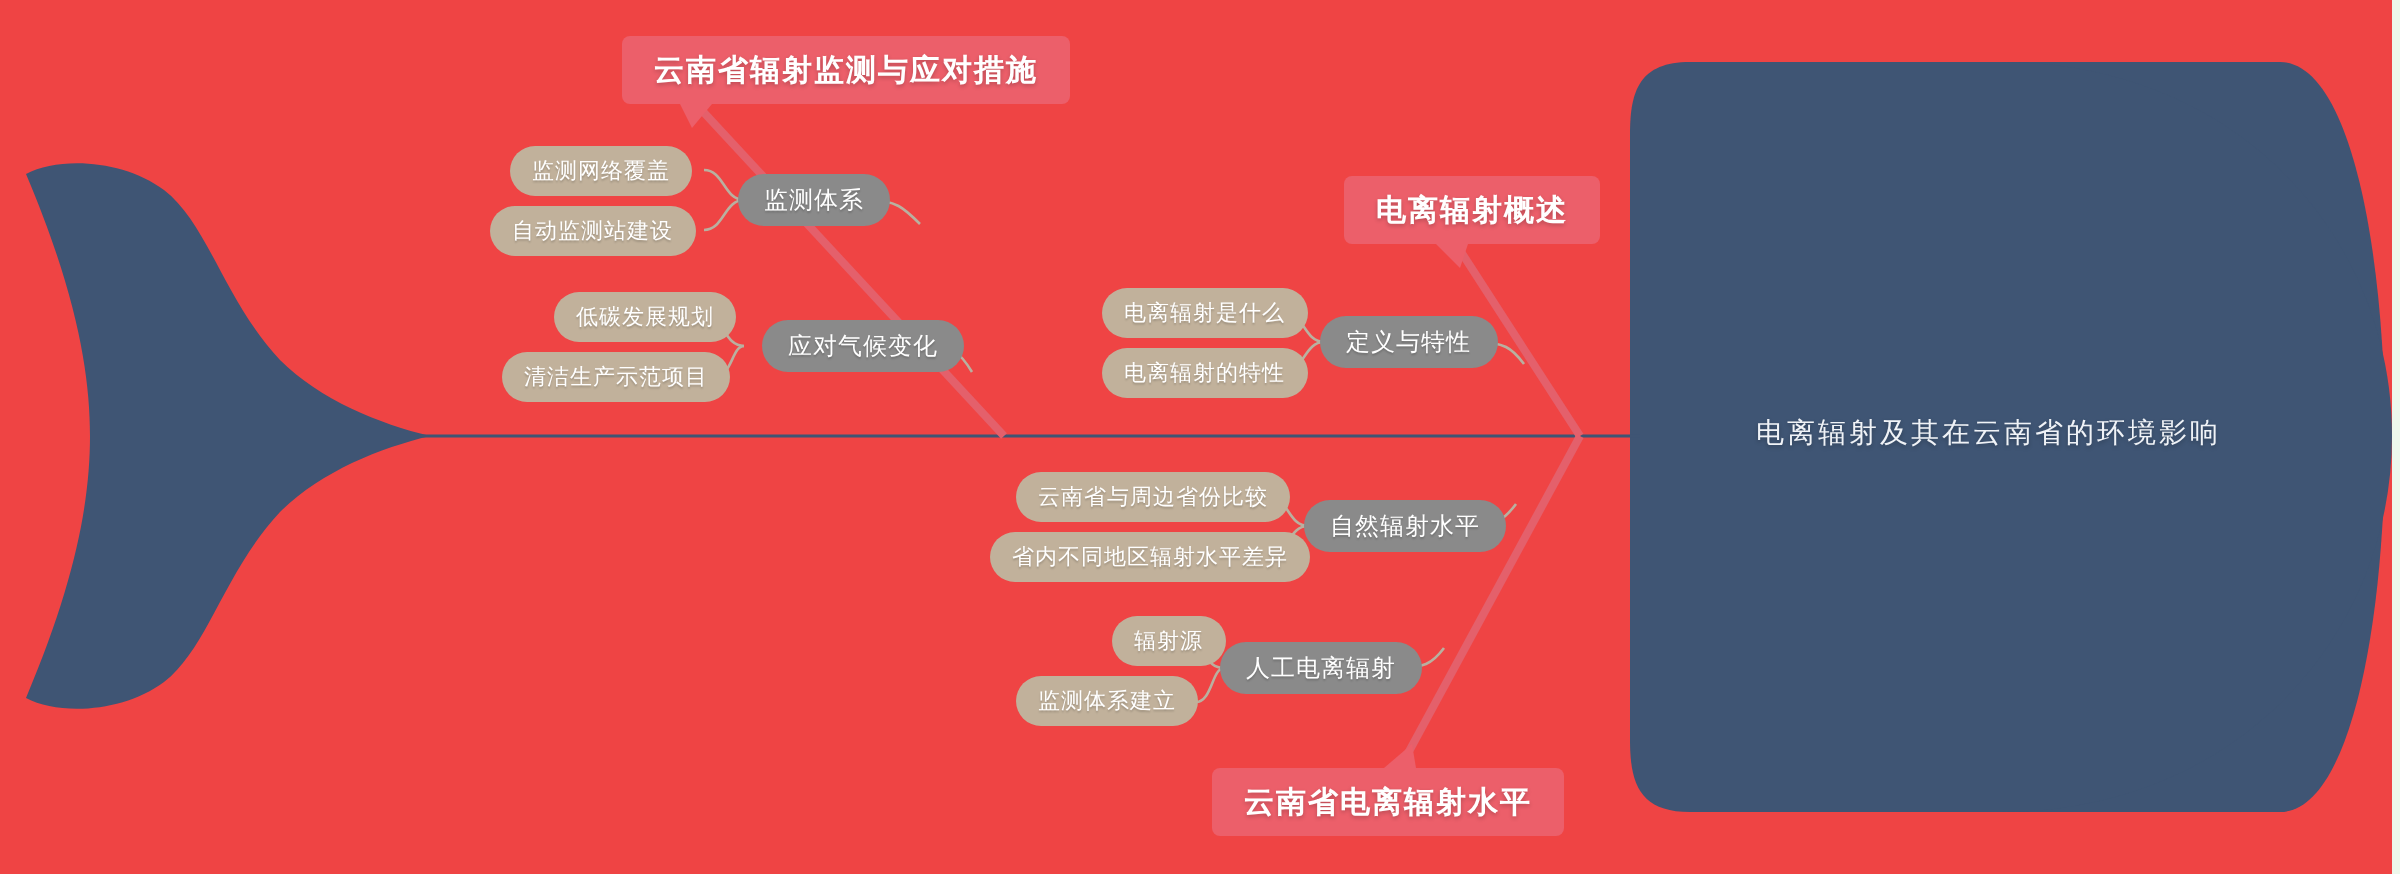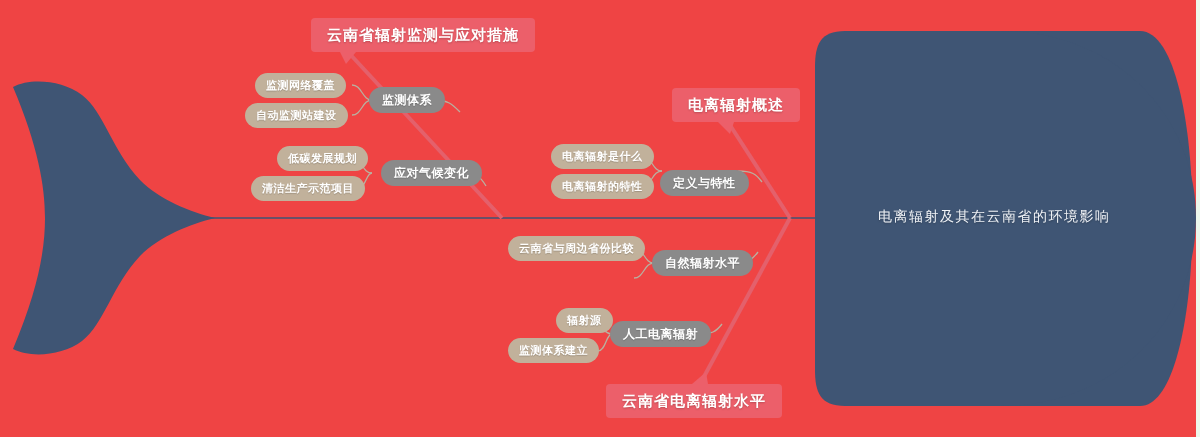--- a/index.html
+++ b/index.html
@@ -28,21 +28,20 @@
   .node {
     position: absolute;
     display: flex;
     align-items: center;
     justify-content: center;
     box-sizing: border-box;
     white-space: nowrap;
     color: #ffffff;
     letter-spacing: 0.5px;
     text-shadow: 0 1px 1px rgba(0,0,0,0.18);
-    font-weight: bold;
   }
   .leaf {
     background: #c1b19b;
     border-radius: 13px;
     height: 25px;
     font-size: 11px;
     padding: 0 11px;
   }
   .mid {
     background: #8a8a8a;
@@ -136,26 +135,27 @@
   <div class="node cat" style="left:606px; top:384px;">云南省电离辐射水平</div>
 
   <div class="node mid" style="left:369px; top:87px;">监测体系</div>
   <div class="node leaf" style="left:255px; top:73px;">监测网络覆盖</div>
   <div class="node leaf" style="left:245px; top:103px;">自动监测站建设</div>
 
   <div class="node leaf" style="left:277px; top:146px;">低碳发展规划</div>
   <div class="node mid" style="left:381px; top:160px;">应对气候变化</div>
   <div class="node leaf" style="left:251px; top:176px;">清洁生产示范项目</div>
 
-  <div class="node mid" style="left:660px; top:170px;">定义与特性</div>
+  <div class="node mid" style="left:660px; top:158px;">定义与特性</div>
   <div class="node leaf" style="left:551px; top:144px;">电离辐射是什么</div>
   <div class="node leaf" style="left:551px; top:174px;">电离辐射的特性</div>
 
   <div class="node mid" style="left:652px; top:250px;">自然辐射水平</div>
   <div class="node leaf" style="left:508px; top:236px;">云南省与周边省份比较</div>
+  <div class="node leaf" style="left:495px; top:266px;">省内不同地区辐射水平差异</div>
 
   <div class="node mid" style="left:610px; top:321px;">人工电离辐射</div>
   <div class="node leaf" style="left:556px; top:308px;">辐射源</div>
   <div class="node leaf" style="left:508px; top:338px;">监测体系建立</div>
 
   <div class="head-title" style="left:878px; top:208px;">电离辐射及其在云南省的环境影响</div>
 
 </div>
 
 </body></html>

